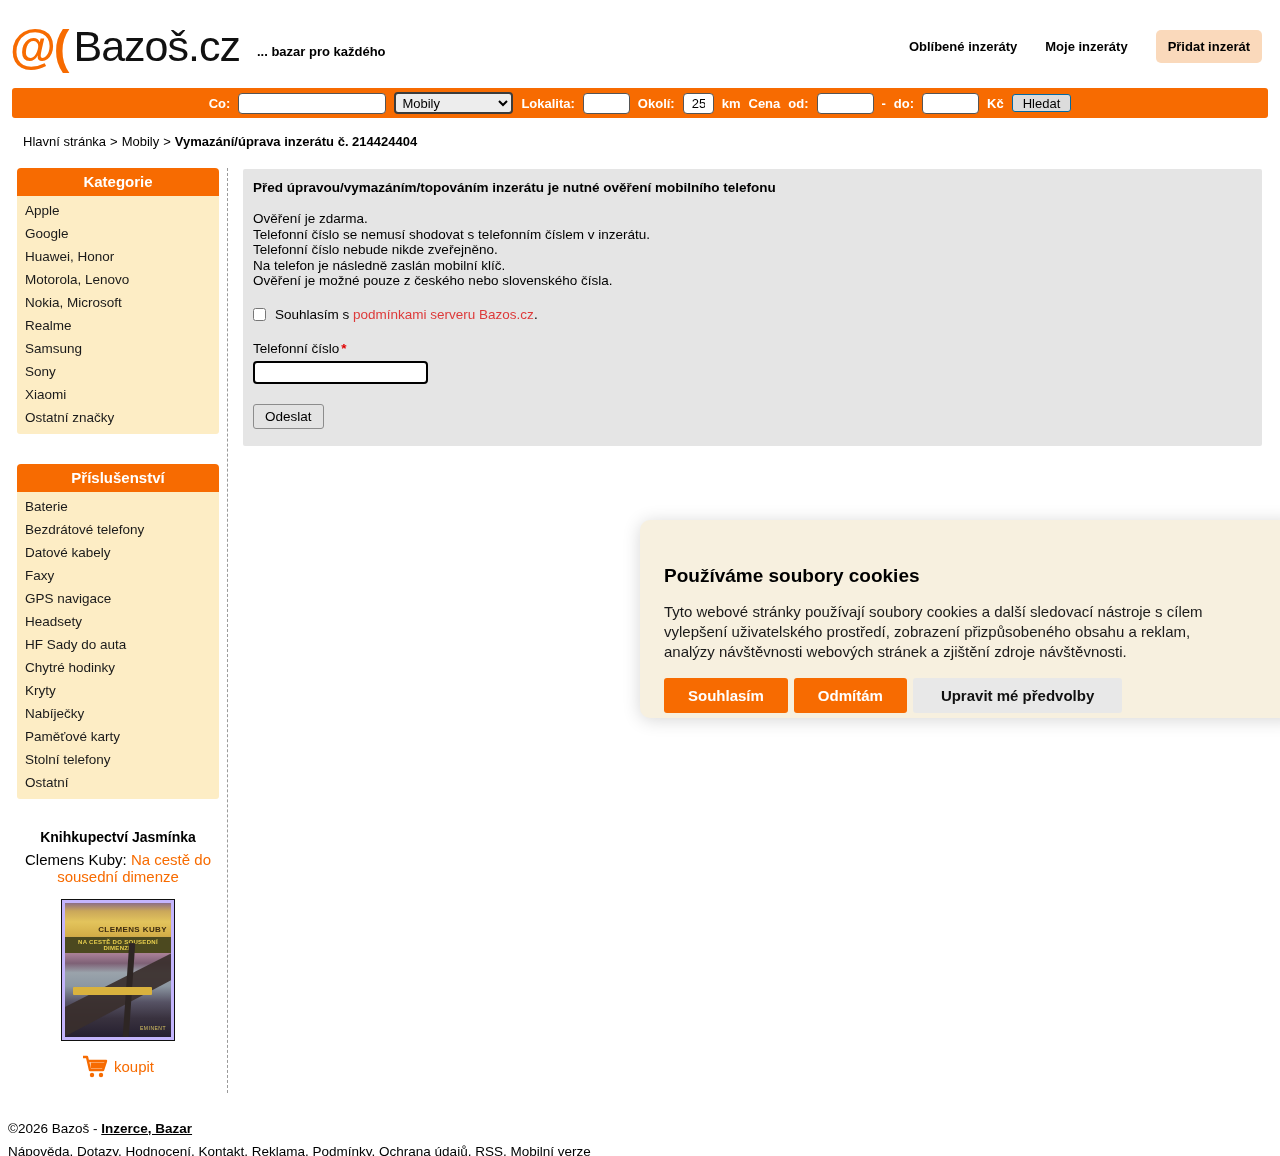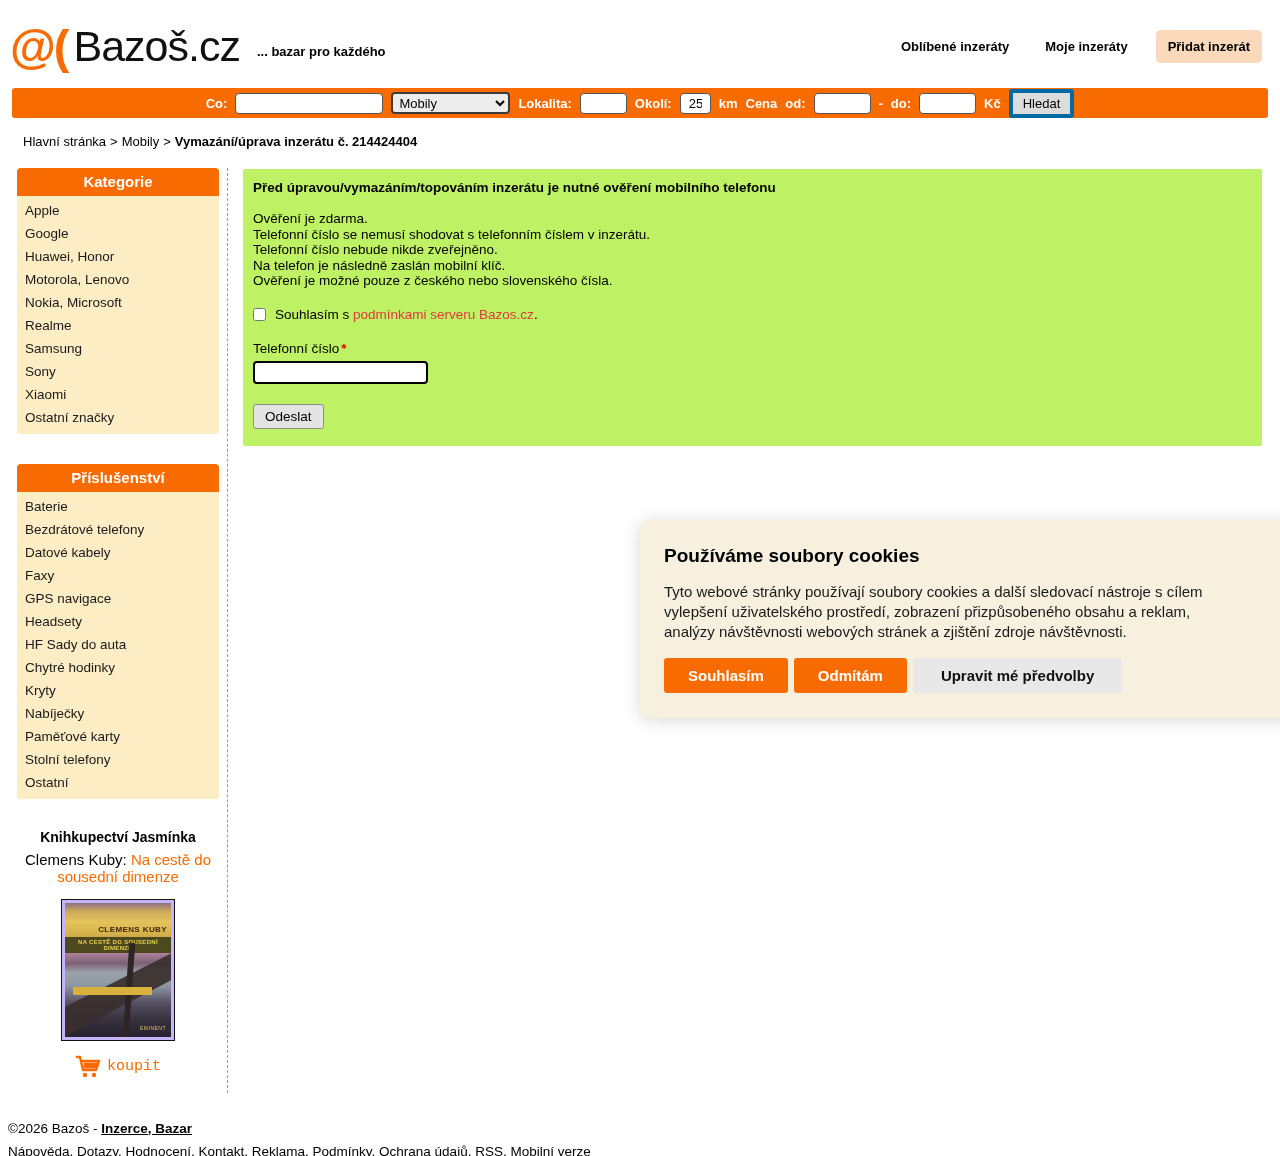--- a/index.html
+++ b/index.html
@@ -35,21 +35,21 @@
   }
   .sb-what { width:148px; }
   .sb-loc { width:47px; }
   .sb-radius { width:31px; }
   .sb-price { width:57px; }
   .sb-select {
     width:119px; height:22px; border:2px solid #3c3c3c; border-radius:4px;
     background:#ededed; font-size:13px; font-family:inherit; padding:0 2px;
   }
   .sb-btn {
-    height:29px; background:#dcdcdc; border:4px solid #0369a1; border-radius:3px;
+    height:18px; background:#dcdcdc; border:1px solid #0369a1; border-radius:3px;
     font-size:13px; padding:0 10px; cursor:pointer; font-family:inherit; color:#000;
   }
 
   
   .breadcrumb { margin:16px 0 0 23px; font-size:13px; }
   .bc-link { cursor:pointer; }
   .bc-sep { margin:0 4px; }
   .bc-current { font-weight:bold; }
 
   
@@ -92,24 +92,24 @@
     opacity:.92;
   }
   .cover-post { position:absolute; left:58%; top:30%; width:6px; height:70%; background:#2e2624; transform:rotate(4deg); }
   .cover-strip {
     position:absolute; top:63%; left:8%; right:18%; height:8px; background:#d9b23e;
     border-radius:1px;
   }
   .cover-publisher { position:absolute; bottom:6px; right:5px; font-size:5px; color:#d9c463; letter-spacing:.5px; }
   .buy-row { margin-top:14px; display:flex; align-items:center; justify-content:center; gap:6px; }
   .cart-icon { width:26px; height:24px; cursor:pointer; }
-  .buy-link { color:#f76b01; font-size:15px; cursor:pointer;font-family:Liberation Mono, monospace; }
-
-  
-  .panel { background:#bef264; border-radius:2px; padding:11px 10px 17px; font-size:13.5px; }
+  .buy-link { color:#f76b01; font-size:15px; cursor:pointer; }
+
+  
+  .panel { background:#e5e5e5; border-radius:2px; padding:11px 10px 17px; font-size:13.5px; }
   .panel-heading { font-weight:bold; margin-bottom:16px; }
   .panel-line { line-height:15.5px; }
   .consent-row { margin-top:18px; display:flex; align-items:center; gap:9px; }
   .consent-check { width:13px; height:13px; cursor:pointer; }
   .consent-link { color:#dd3a3a; cursor:pointer; }
   .phone-label { margin-top:19px; }
   .required { color:#e00000; font-weight:bold; margin-left:2px; }
   .phone-input {
     display:block; margin-top:5px; width:175px; height:23px; border:2px solid #000;
     border-radius:4px; padding:0 5px; font-size:13.5px; font-family:inherit; background:#fff;
@@ -118,21 +118,21 @@
     margin-top:20px; background:#e3e3e3; border:1px solid #8c8c8c; border-radius:3px;
     font-size:13.5px; padding:4px 11px; cursor:pointer; font-family:inherit; color:#000;
   }
 
   
   .cookie-dialog {
     position:absolute; left:640px; top:520px; width:660px; height:198px;
     background:#f7f0df; border-radius:10px; box-shadow:0 2px 18px rgba(0,0,0,.16);
     padding:25px 24px 0;
   }
-  .cookie-title { font-size:19px; font-weight:bold; }
+  .cookie-title { font-size:19px; font-weight:bold;margin-top:20px; }
   .cookie-body { margin-top:15px; font-size:15px; line-height:1.32; max-width:572px; color:#1a1a1a; }
   .cookie-buttons { margin-top:17px; display:flex; gap:6px; }
   .cookie-btn { border:none; border-radius:3px; font-size:15px; font-weight:bold; padding:9px 24px; cursor:pointer; font-family:inherit; }
   .cookie-btn.accent { background:#f76b01; color:#fff; }
   .cookie-btn.plain { background:#e8e8e8; color:#111; padding:9px 28px; }
 
   
   .footer { margin:28px 0 0 8px; font-size:13.5px; line-height:15.5px; }
   .ftr-bold { font-weight:bold;text-decoration:underline; }
   .ftr-links { margin-top:8px; }
@@ -142,21 +142,21 @@
 </head>
 <body>
 
 <div class="header">
   <div class="logo">
     <span class="logo-symbol">@(</span>
     <span class="logo-text">Bazoš.cz</span>
   </div>
   <span class="tagline">... bazar pro každého</span>
   <div class="top-nav">
-    <div class="comma-free" style="display:flex; gap:36px;">
+    <div class="comma-free" style="display:flex; gap:28px;">
 
     <span class="top-link">Oblíbené inzeráty</span>
         <span class="top-link">Moje inzeráty</span>
       </div>
     <button class="add-btn">Přidat inzerát</button>
   </div>
 </div>
 
 <div class="searchbar">
   <span class="sb-label">Co:</span>

